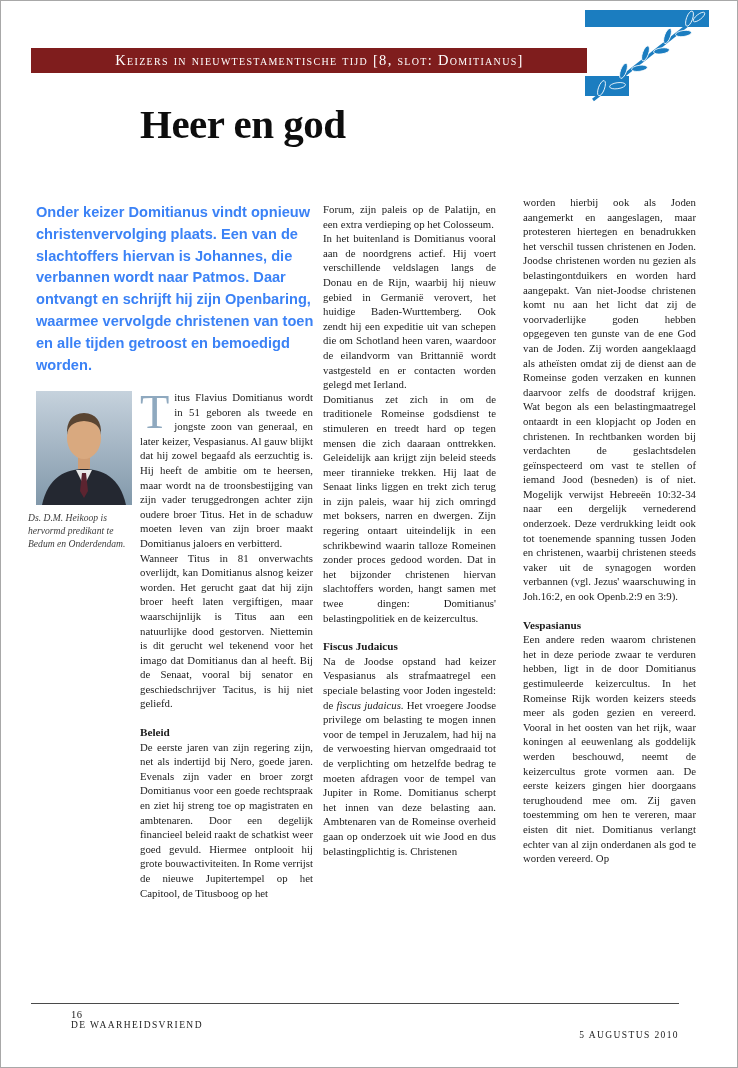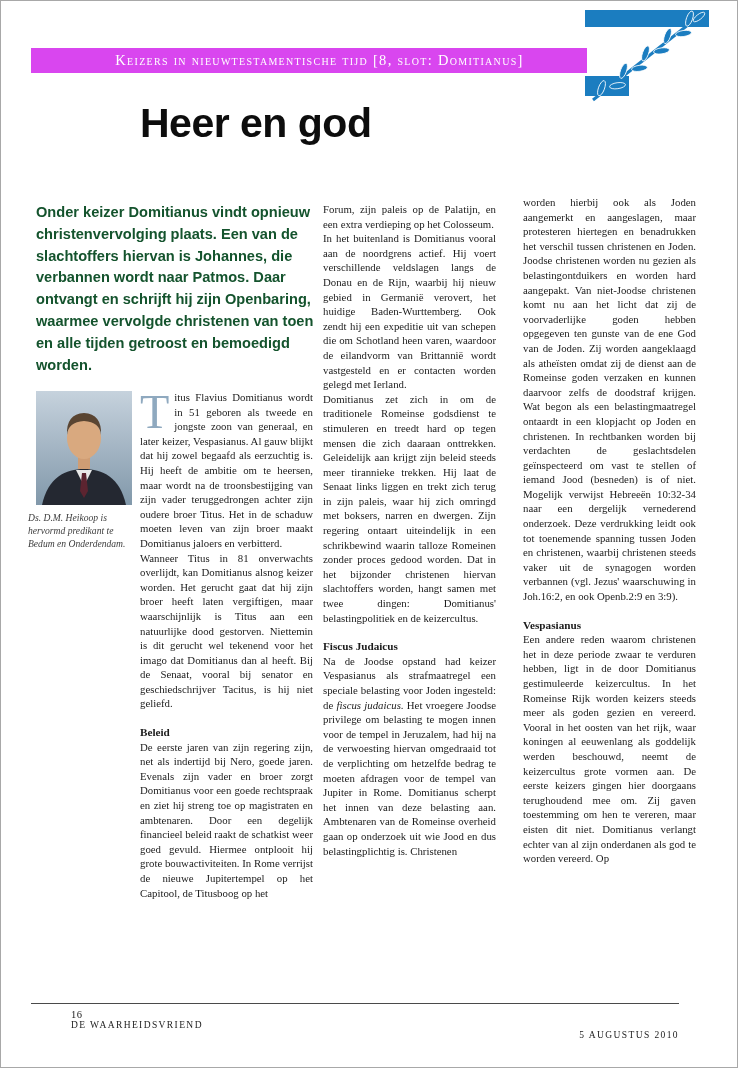--- a/index.html
+++ b/index.html
@@ -5,37 +5,37 @@
   * { margin:0; padding:0; box-sizing:border-box; }
   html,body { background:#ffffff; }
   body { font-family:"Liberation Serif", serif; }
   .page {
     position:relative; width:738px; height:1068px; background:#ffffff;
     border:1px solid #a8a8a8; overflow:hidden;
   }
   
   .band {
     position:absolute; left:30px; top:47px; width:556px; height:25px;
-    background:#d946ef; color:#ffffff; display:flex; align-items:center; justify-content:center;padding-left:21px;
+    background:#7f1d1d; color:#ffffff; display:flex; align-items:center; justify-content:center;padding-left:21px;
   }
   .band span {
     font-variant:small-caps; letter-spacing:1.3px; font-size:14.5px; white-space:nowrap;
   }
   
   .emblem { position:absolute; top:9px; right:28px; width:124px; height:92px; }
   
   .title {
     position:absolute; left:139px; top:99px; font-size:41px; font-weight:bold;
-    color:#0d0d0d; font-family:Liberation Sans, sans-serif; letter-spacing:-0.5px;
+    color:#0d0d0d; font-family:Liberation Serif, serif; letter-spacing:-0.5px;
   }
   
   .intro {
     position:absolute; left:35px; top:201px; width:280px;
     font-family:"Liberation Sans", sans-serif; font-weight:bold;
-    font-size:14.6px; line-height:21.8px; color:#14532d; text-align:left;
+    font-size:14.6px; line-height:21.8px; color:#3b82f6; text-align:left;
   }
   
   .photo { position:absolute; left:35px; top:390px; width:96px; height:114px; overflow:hidden; }
   .caption {
     position:absolute; left:27px; top:511px; width:98px;
     font-size:9.6px; font-style:italic; line-height:12.8px; color:#3d3d3d;
   }
   
   .col {
     position:absolute; width:173px; font-size:10.8px; line-height:14.6px;

